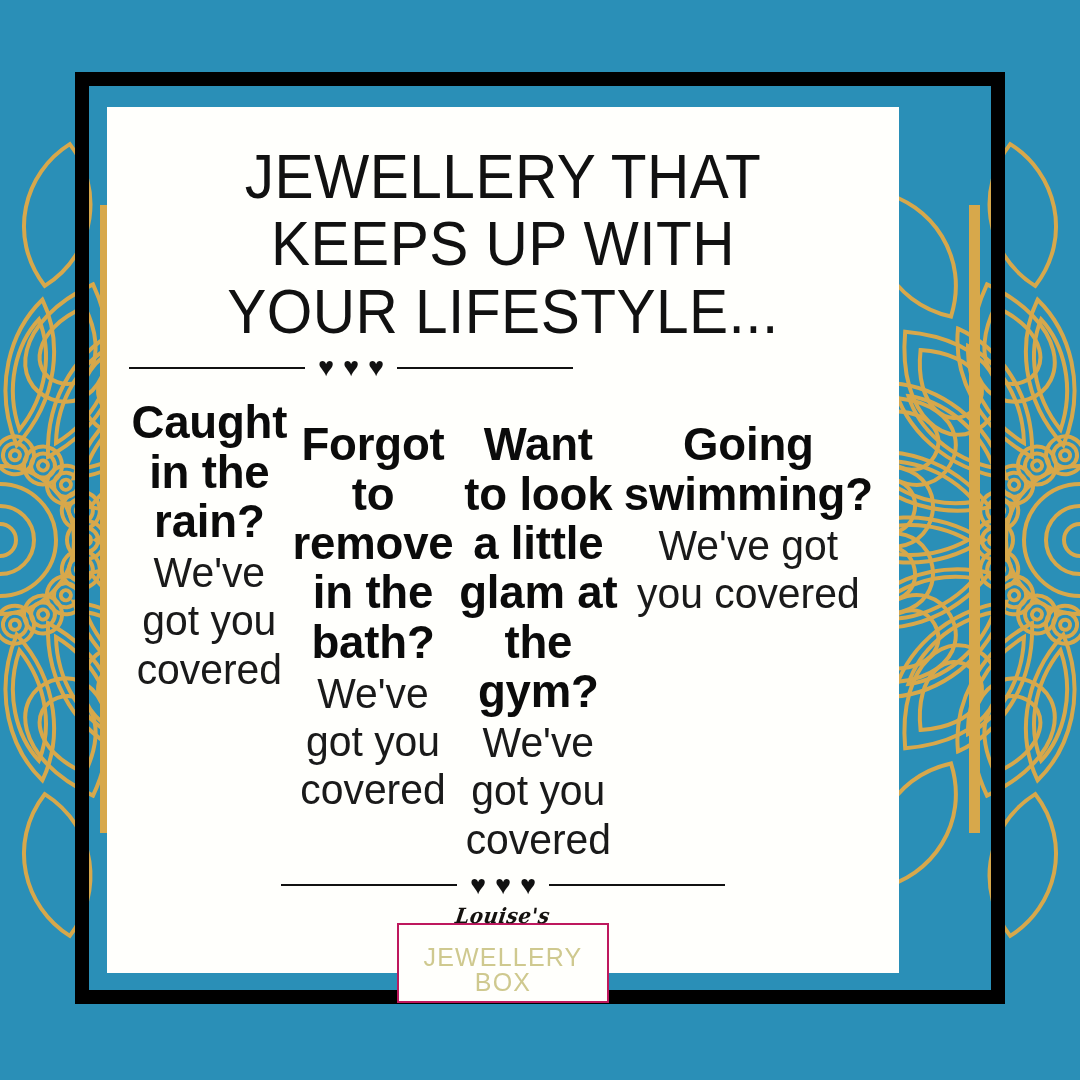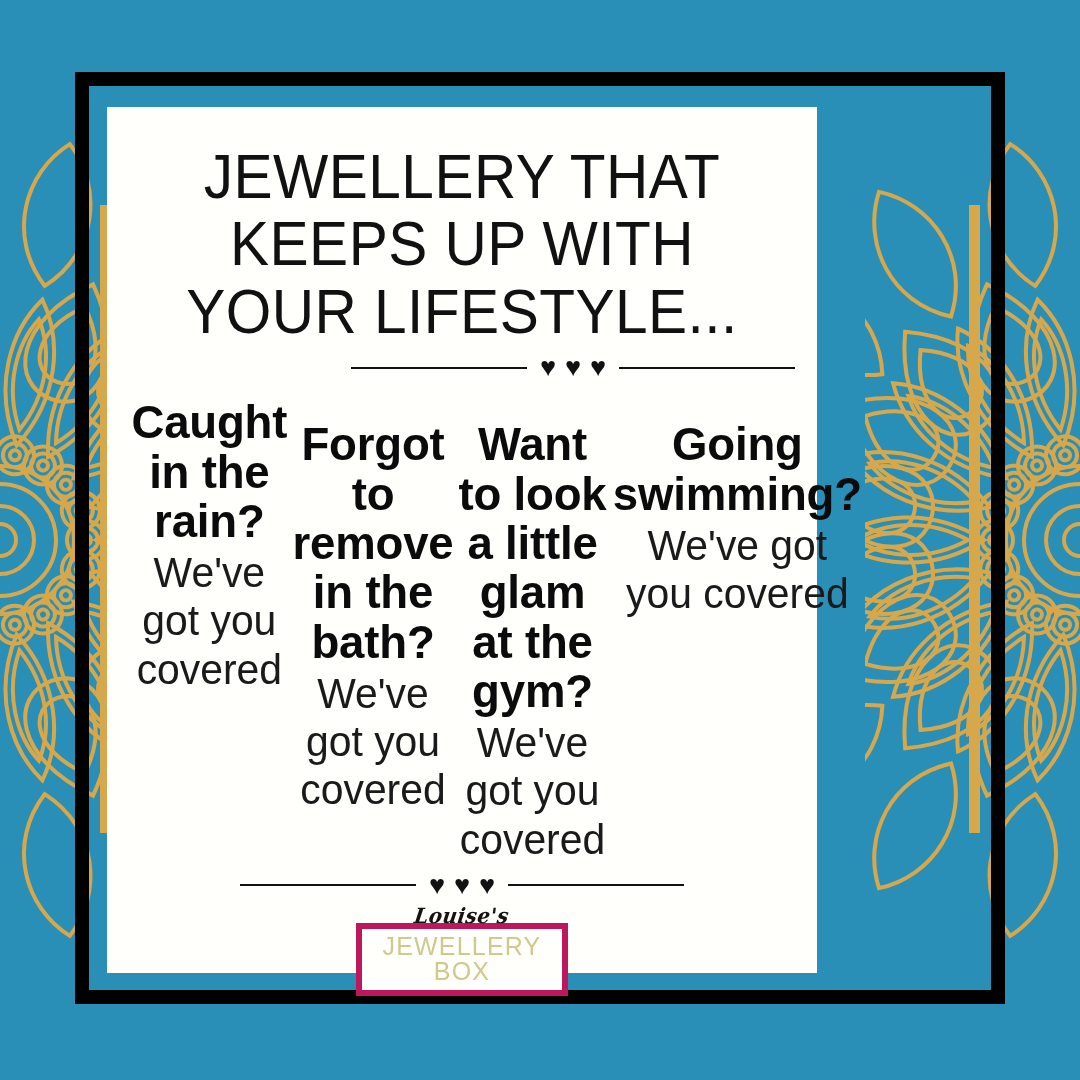--- a/index.html
+++ b/index.html
@@ -60,26 +60,26 @@
     background: var(--gold, #d7a84b);
   }
   .gold-bar.left  { left: 100px; }
   .gold-bar.right { left: 969px; }
 
   
   #card {
     position: absolute;
     left: 107px;
     top: 107px;
-    width: 710px;
+    width: 792px;
     height: 866px;
     background: #fffffc;
     display: flex;
     flex-direction: column;
-    align-items: flex-end;
+    align-items: flex-start;
     padding: 30px 22px 10px 22px;
   }
 
   
   #headline {
     font-family: "Liberation Sans Narrow", "Liberation Sans", sans-serif;
     font-weight: 400;
     font-size: 63px;
     line-height: 1.07;
     letter-spacing: 0.5px;
@@ -165,22 +165,22 @@
     font-weight: 700;
     font-size: 21px;
     color: #15120f;
     letter-spacing: 0.5px;
     transform: skewX(-8deg) scaleX(0.95);
     margin-bottom: -5px;
     z-index: 2;
   }
   #logo-box {
     width: 100%;
-    border: 6px solid #be185d;
-    padding: 5px 4px 6px 4px;
+    border: 2px solid #be185d;
+    padding: 20px 4px 6px 4px;
     background: #fffffc;
   }
   #logo-name {
     font-family: "Liberation Sans", sans-serif;
     font-weight: 400;
     font-size: 25px;
     letter-spacing: 1.2px;
     color: var(--logo-gold, #cfc98f);
     text-align: center;
     line-height: 1;

